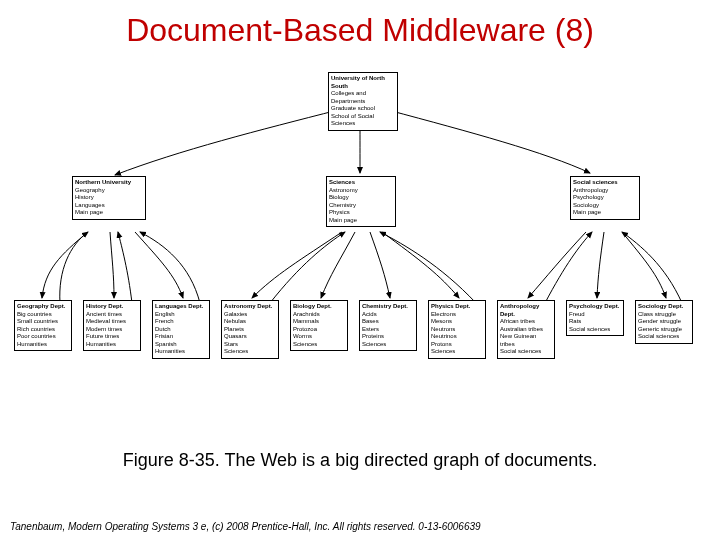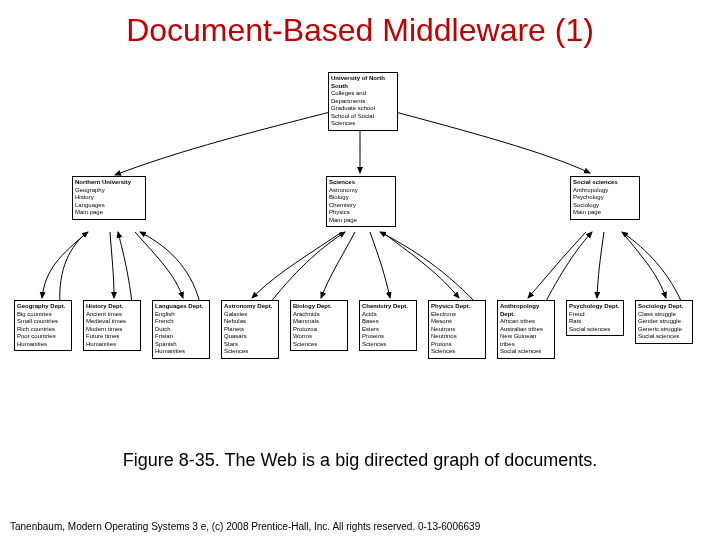--- a/index.html
+++ b/index.html
@@ -43,32 +43,33 @@
     text-align: center;
     font-size: 18px;
     color: #000;
   }
   .copyright {
     position: absolute;
     left: 10px;
     bottom: 8px;
     font-size: 10px;
     color: #000;
+    font-style: italic;
   }
   svg.edges {
     position: absolute;
     left: 0; top: 0;
     width: 720px; height: 370px;
     pointer-events: none;
   }
 </style>
 </head>
 <body>
 
-<div class="title">Document-Based Middleware (1)</div>
+<div class="title">Document-Based Middleware (8)</div>
 
 <div class="diagram">
 
   <svg class="edges">
     <defs>
       <marker id="ah" markerWidth="7" markerHeight="7" refX="6" refY="3" orient="auto">
         <path d="M0,0 L7,3 L0,6 Z" fill="#000"></path>
       </marker>
     </defs>
 

